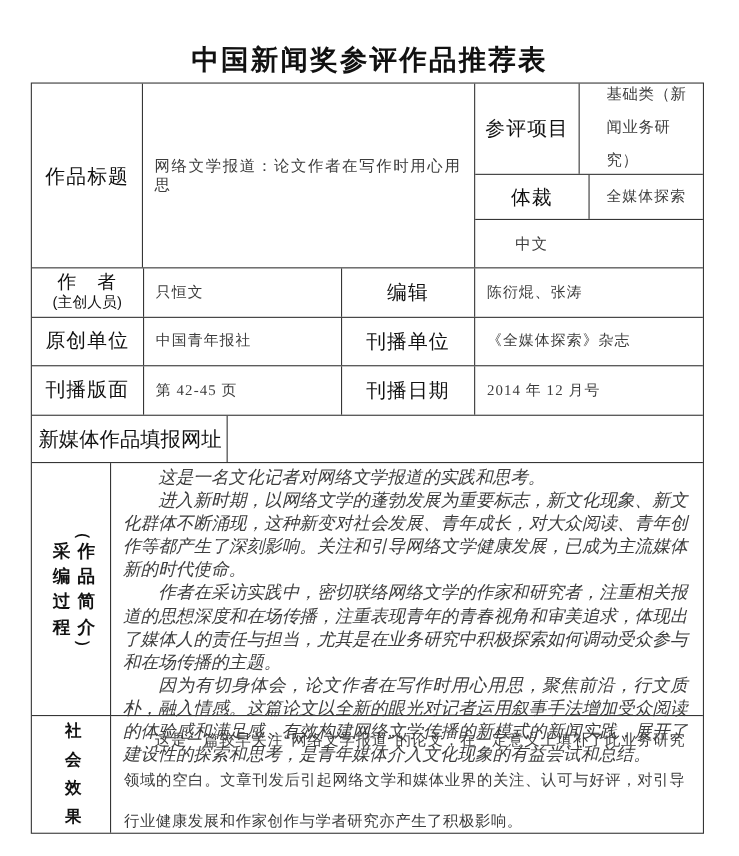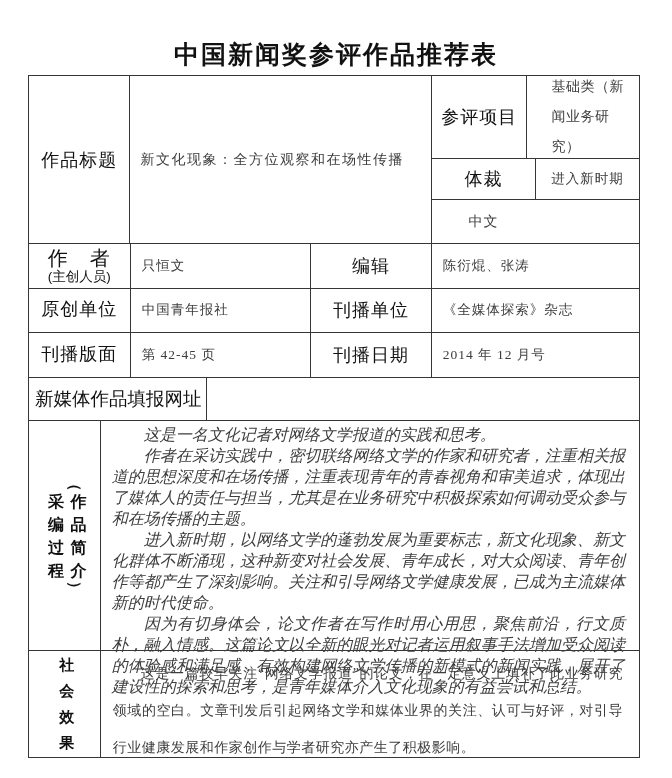--- a/index.html
+++ b/index.html
@@ -53,21 +53,21 @@
   .sub1{ height:83px; } .sub2{ height:41px; } .sub3{ height:43px; }
   .sl{ width:104px; }
   .sv{ width:103px; }
   .entry-val{ justify-content:flex-start; padding:0 5px 0 8px; line-height:30px; font-size:14px; letter-spacing:.5px; flex-wrap:wrap; align-content:center; display:block; display:flex;margin-left:16px; }
   .genre-val{ font-size:13.5px; letter-spacing:1px; }
   .lang-val{ font-size:14px; letter-spacing:1px; }
 
   
   .rowB,.rowC,.rowD{ height:45px; }
   .b1{ width:102px; flex-direction:column; line-height:1.1; }
-  .author-main{ font-size:20px; }
+  .author-main{ font-size:17px; }
   .author-sub{ font-size:13.5px; letter-spacing:0; margin-top:1px; }
   .b2{ width:181px; justify-content:flex-start; padding-left:11px; }
   .b3{ width:121px; }
   .b4{ width:208px; justify-content:flex-start; padding-left:11px; }
 
   
   .rowE{ height:44px; }
   .e1{ width:179px; justify-content:flex-start; padding-left:6px; font-size:18.5px; letter-spacing:0; }
   .e2{ width:433px; justify-content:flex-start; padding-left:10px; }
 
@@ -106,29 +106,29 @@
 </style>
 </head>
 <body>
 
 <div class="page-title">中国新闻奖参评作品推荐表</div>
 
 <div class="form-table">
 
   <div class="row rowA">
     <div class="cell lbl a1">作品标题</div>
-    <div class="cell val a2">新文化现象：全方位观察和在场性传播</div>
+    <div class="cell val a2">网络文学报道：论文作者在写作时用心用思</div>
     <div class="cell a3">
       <div class="subrow sub1">
         <div class="cell lbl sl">参评项目</div>
         <div class="cell val sv entry-val">基础类（新闻业务研究）</div>
       </div>
       <div class="subrow sub2">
         <div class="cell lbl sl">体裁</div>
-        <div class="cell val sv genre-val">进入新时期</div>
+        <div class="cell val sv genre-val">全媒体探索</div>
       </div>
       <div class="subrow sub3">
         <div class="cell val sv lang-val">中文</div>
       </div>
     </div>
   </div>
 
   <div class="row rowB">
     <div class="cell lbl b1">
       <div class="author-main">作　者</div>
@@ -164,22 +164,22 @@
         <div class="vcol">采编过程</div>
         <div class="paren-col">
           <span class="vparen">（</span>
           <div class="vcol">作品简介</div>
           <span class="vparen">）</span>
         </div>
       </div>
     </div>
     <div class="cell f2">
       <p>这是一名文化记者对网络文学报道的实践和思考。</p>
+      <p>进入新时期，以网络文学的蓬勃发展为重要标志，新文化现象、新文化群体不断涌现，这种新变对社会发展、青年成长，对大众阅读、青年创作等都产生了深刻影响。关注和引导网络文学健康发展，已成为主流媒体新的时代使命。</p>
       <p>作者在采访实践中，密切联络网络文学的作家和研究者，注重相关报道的思想深度和在场传播，注重表现青年的青春视角和审美追求，体现出了媒体人的责任与担当，尤其是在业务研究中积极探索如何调动受众参与和在场传播的主题。</p>
-      <p>进入新时期，以网络文学的蓬勃发展为重要标志，新文化现象、新文化群体不断涌现，这种新变对社会发展、青年成长，对大众阅读、青年创作等都产生了深刻影响。关注和引导网络文学健康发展，已成为主流媒体新的时代使命。</p>
       <p>因为有切身体会，论文作者在写作时用心用思，聚焦前沿，行文质朴，融入情感。这篇论文以全新的眼光对记者运用叙事手法增加受众阅读的体验感和满足感，有效构建网络文学传播的新模式的新闻实践，展开了建设性的探索和思考，是青年媒体介入文化现象的有益尝试和总结。</p>
     </div>
   </div>
 
   <div class="row rowG">
     <div class="cell g1">
       <div class="vcol">社会效果</div>
     </div>
     <div class="cell g2">
       <p>这是一篇较早关注“网络文学报道”的论文，在一定意义上填补了此业务研究领域的空白。文章刊发后引起网络文学和媒体业界的关注、认可与好评，对引导行业健康发展和作家创作与学者研究亦产生了积极影响。</p>

